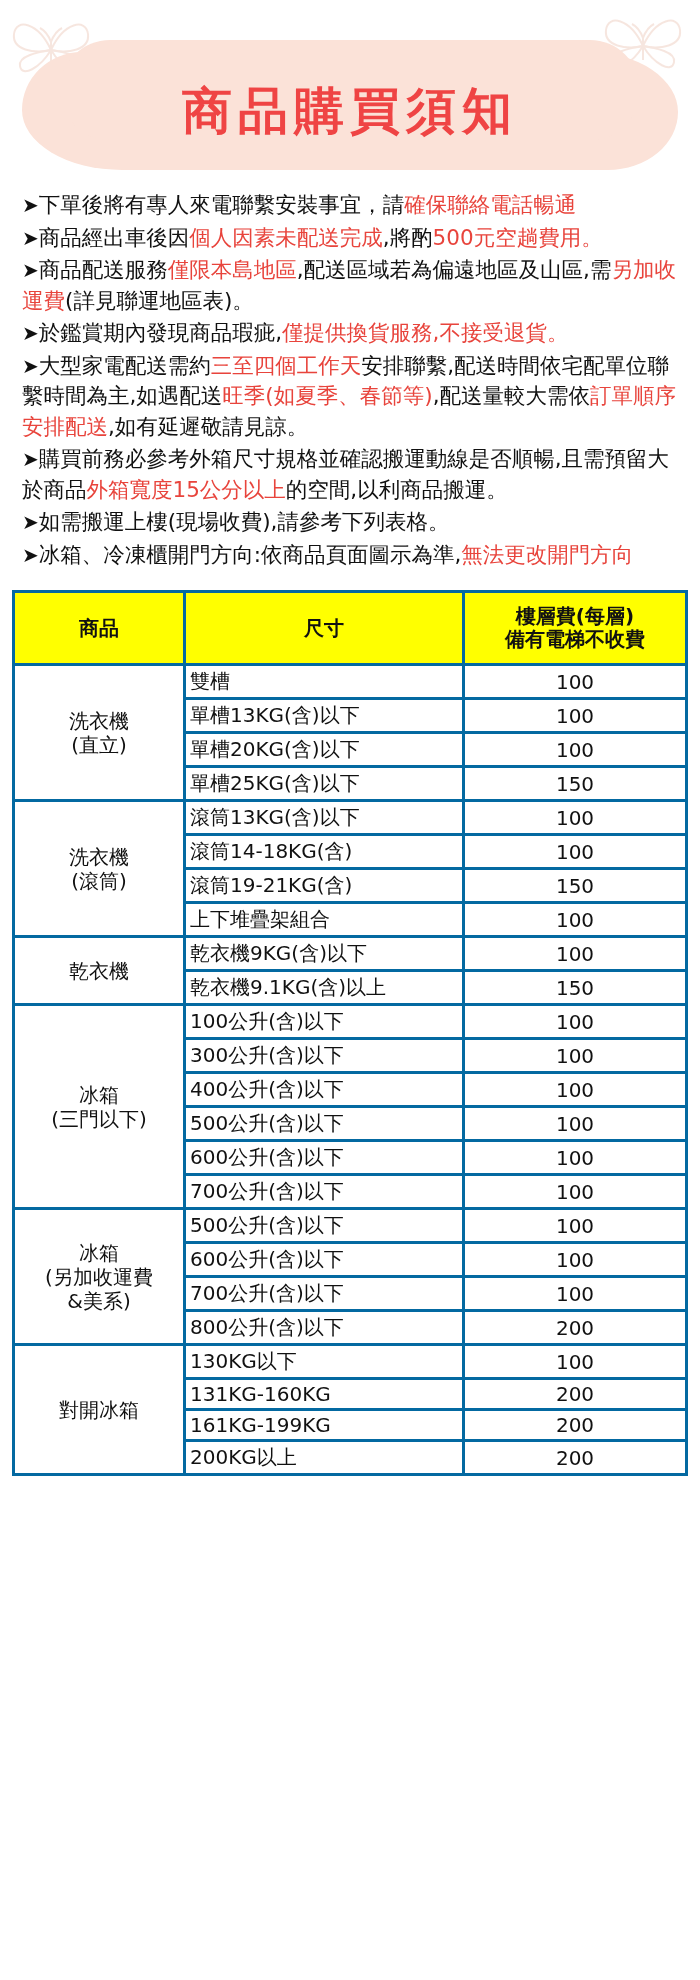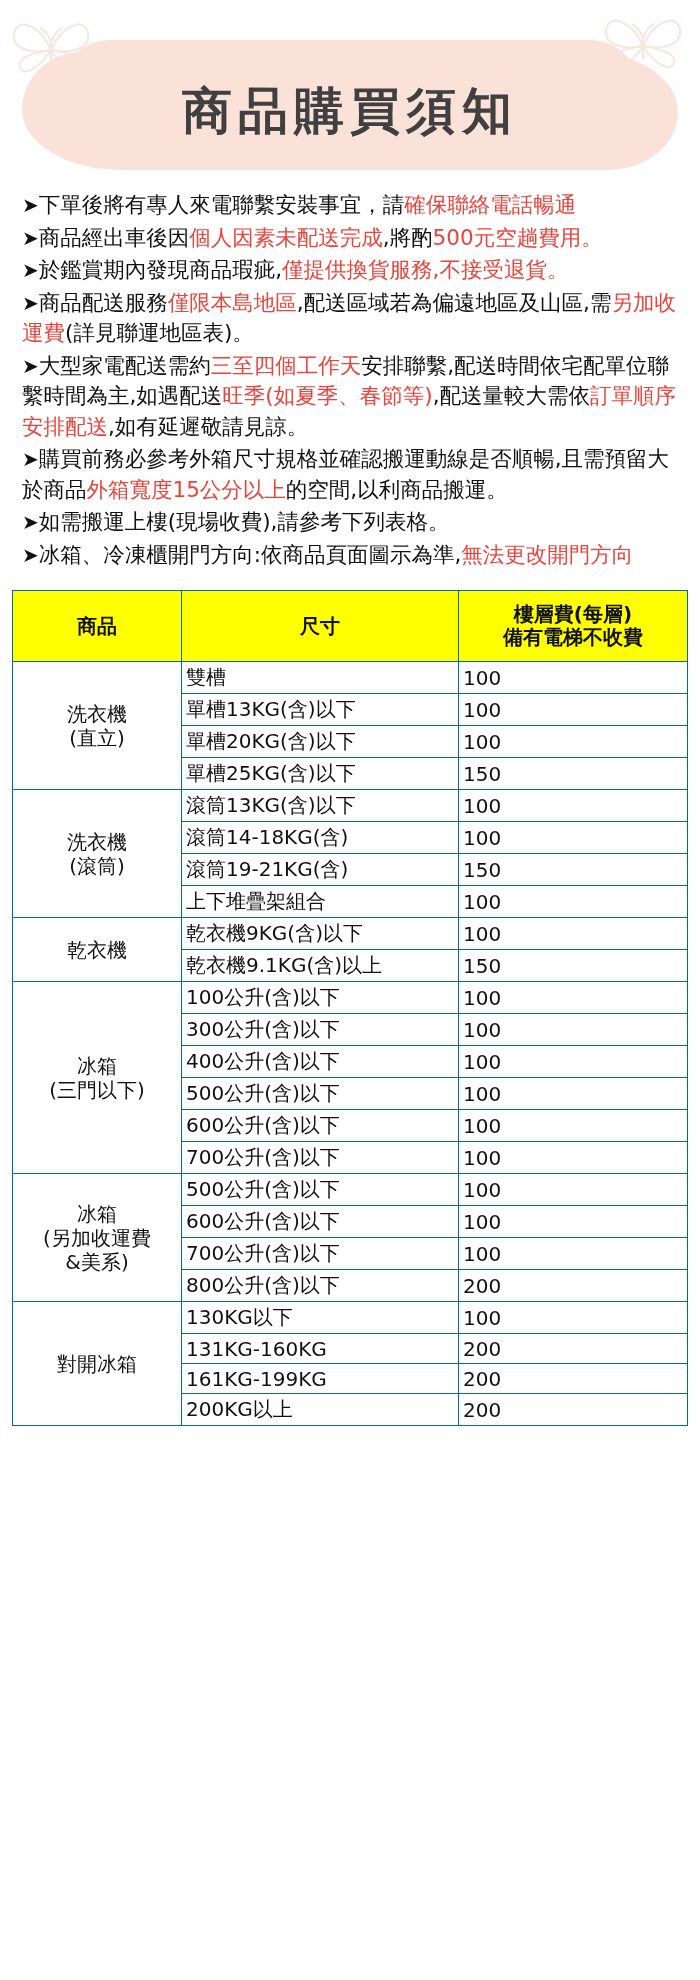--- a/index.html
+++ b/index.html
@@ -53,21 +53,21 @@
   .title {
     position: absolute;
     left: 0;
     right: 0;
     top: 78px;
     text-align: center;
     font-family: "DejaVu Sans", sans-serif;
     font-size: 50px;
     font-weight: bold;
     letter-spacing: 6px;
-    color: #404040;
+    color: #ef4444;
     z-index: 3;
   }
 
   
   .notes {
     padding: 0 14px 8px 22px;
     font-size: 21.5px;
     line-height: 1.42;
     color: #111;
     font-family: "DejaVu Sans", sans-serif;
@@ -86,21 +86,21 @@
   .table-wrap {
     padding: 10px 12px 24px 12px;
   }
   table.fee {
     width: 100%;
     border-collapse: collapse;
     font-family: "DejaVu Sans", sans-serif;
     table-layout: fixed;
   }
   table.fee td, table.fee th {
-    border: 1px solid #0369a1;
+    border: 3px solid #0369a1;
     padding: 2px 4px;
     font-size: 20px;
     color: #111;
     vertical-align: middle;
   }
   thead th {
     background: #ffff00;
     text-align: center;
     font-weight: bold;
     height: 66px;
@@ -114,20 +114,21 @@
     line-height: 1.2;
     font-size: 21px;
   }
   td.size {
     text-align: left;
     padding-left: 6px;
     font-size: 20px;
     white-space: nowrap;
   }
   td.fee {
+    text-align: center;
     font-size: 20px;
     margin-left: 44px;
   }
   tbody tr { height: 30px; }
 </style>
 </head>
 <body>
 
 <div class="page">
 
@@ -161,22 +162,22 @@
 
   <div class="header-wrap">
     <div class="blob"></div>
     <div class="blob b2"></div>
     <div class="title">商品購買須知</div>
   </div>
 
   <div class="notes">
       <p class="note"><span class="arrow">➤</span><span>下單後將有專人來電聯繫安裝事宜，請</span><span class="hl">確保聯絡電話暢通</span></p>
       <p class="note"><span class="arrow">➤</span><span>商品經出車後因</span><span class="hl">個人因素未配送完成</span><span>,將酌</span><span class="hl">500元空趟費用。</span></p>
+      <p class="note"><span class="arrow">➤</span><span>商品配送服務</span><span class="hl">僅限本島地區</span><span>,配送區域若為偏遠地區及山區,需</span><span class="hl">另加收運費</span><span>(詳見聯運地區表)。</span></p>
       <p class="note"><span class="arrow">➤</span><span>於鑑賞期內發現商品瑕疵,</span><span class="hl">僅提供換貨服務,不接受退貨。</span></p>
-      <p class="note"><span class="arrow">➤</span><span>商品配送服務</span><span class="hl">僅限本島地區</span><span>,配送區域若為偏遠地區及山區,需</span><span class="hl">另加收運費</span><span>(詳見聯運地區表)。</span></p>
       <p class="note"><span class="arrow">➤</span><span>大型家電配送需約</span><span class="hl">三至四個工作天</span><span>安排聯繫,配送時間依宅配單位聯繫時間為主,如遇配送</span><span class="hl">旺季(如夏季、春節等)</span><span>,配送量較大需依</span><span class="hl">訂單順序安排配送</span><span>,如有延遲敬請見諒。</span></p>
       <p class="note"><span class="arrow">➤</span><span>購買前務必參考外箱尺寸規格並確認搬運動線是否順暢,且需預留大於商品</span><span class="hl">外箱寬度15公分以上</span><span>的空間,以利商品搬運。</span></p>
       <p class="note"><span class="arrow">➤</span><span>如需搬運上樓(現場收費),請參考下列表格。</span></p>
       <p class="note"><span class="arrow">➤</span><span>冰箱、冷凍櫃開門方向:依商品頁面圖示為準,</span><span class="hl">無法更改開門方向</span></p>
     </div>
 
   <div class="table-wrap">
     <table class="fee">
       <thead>
         <tr>

